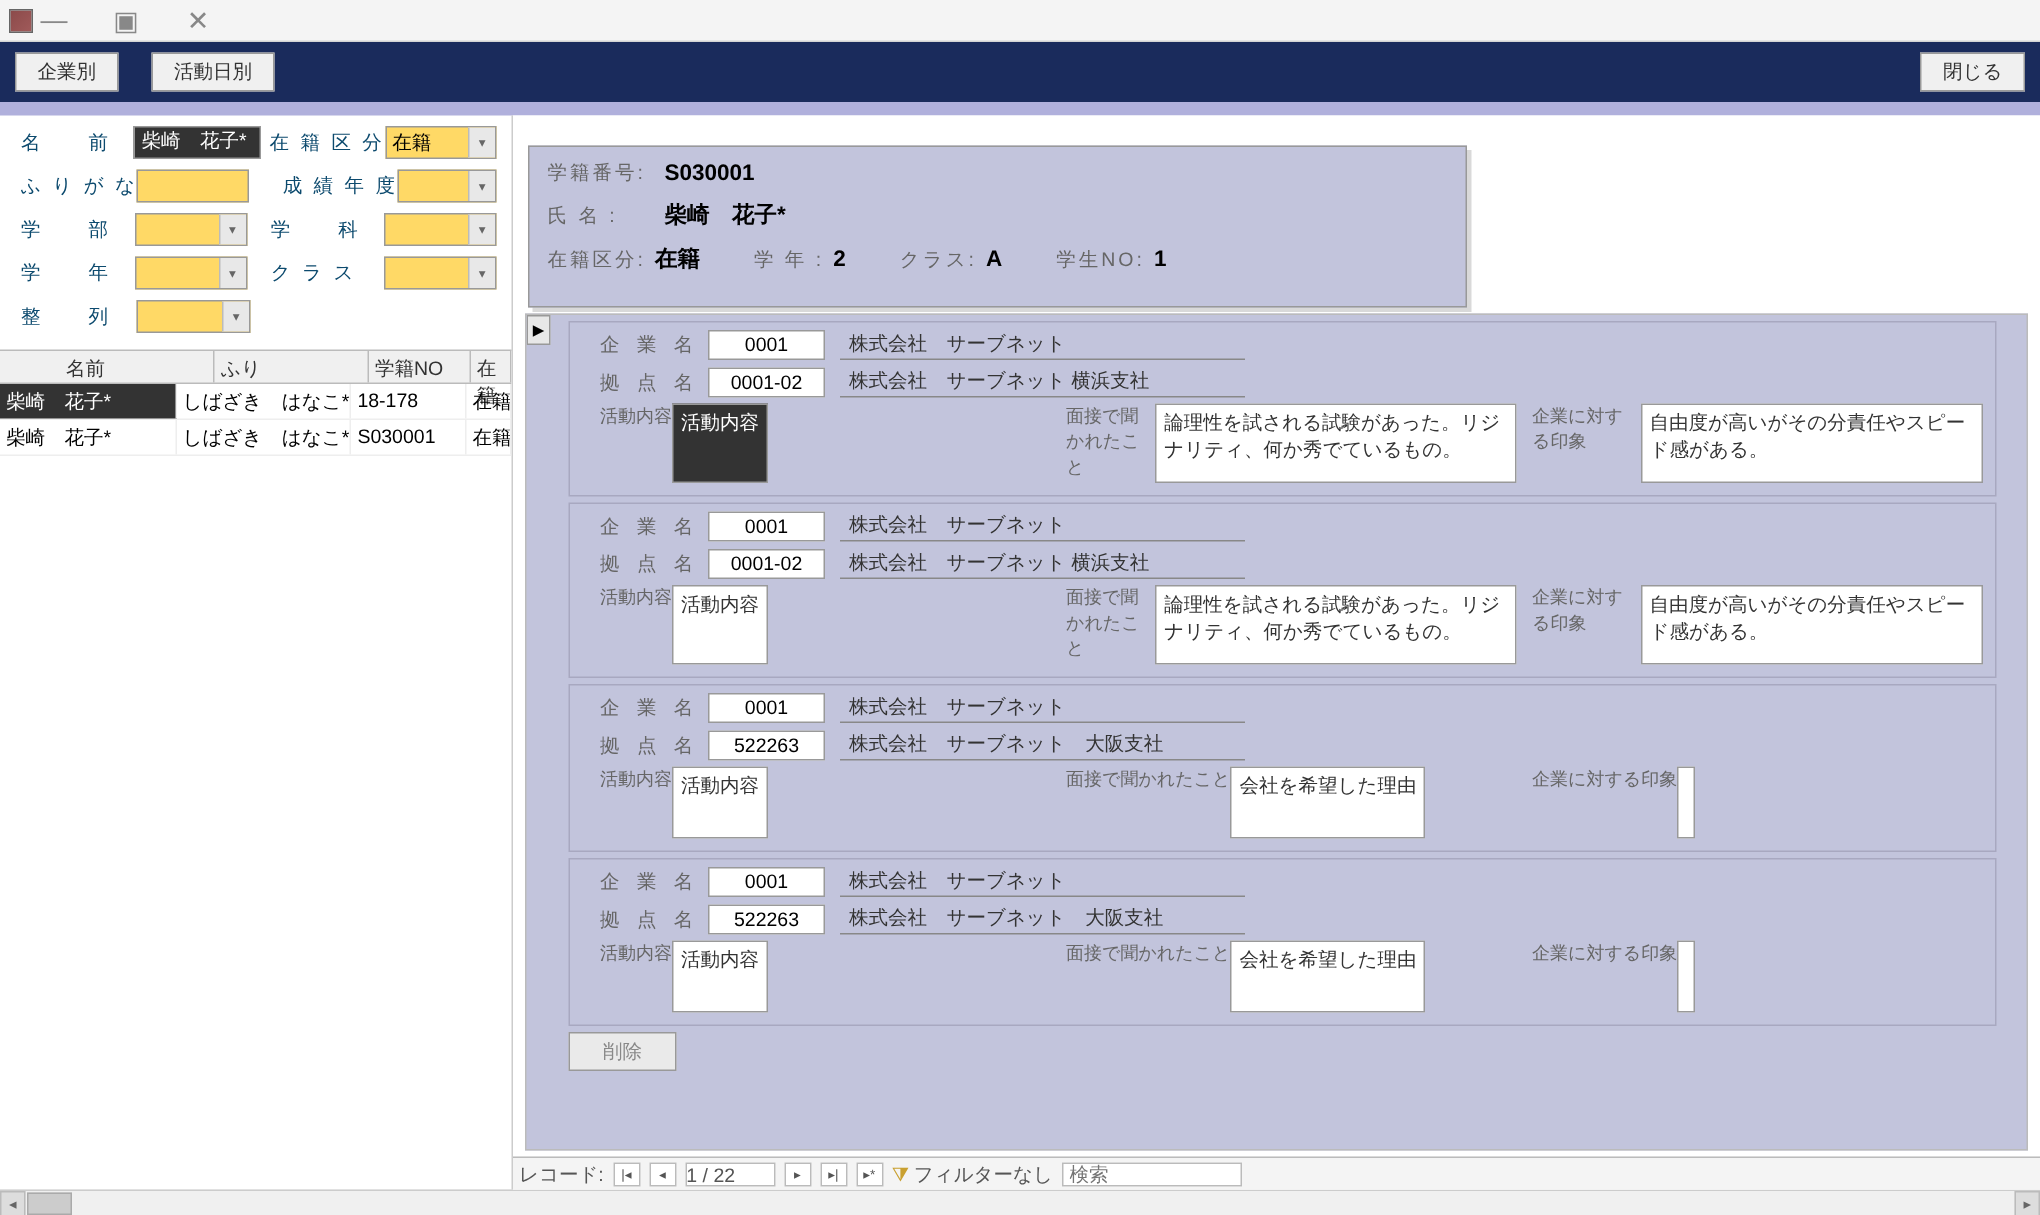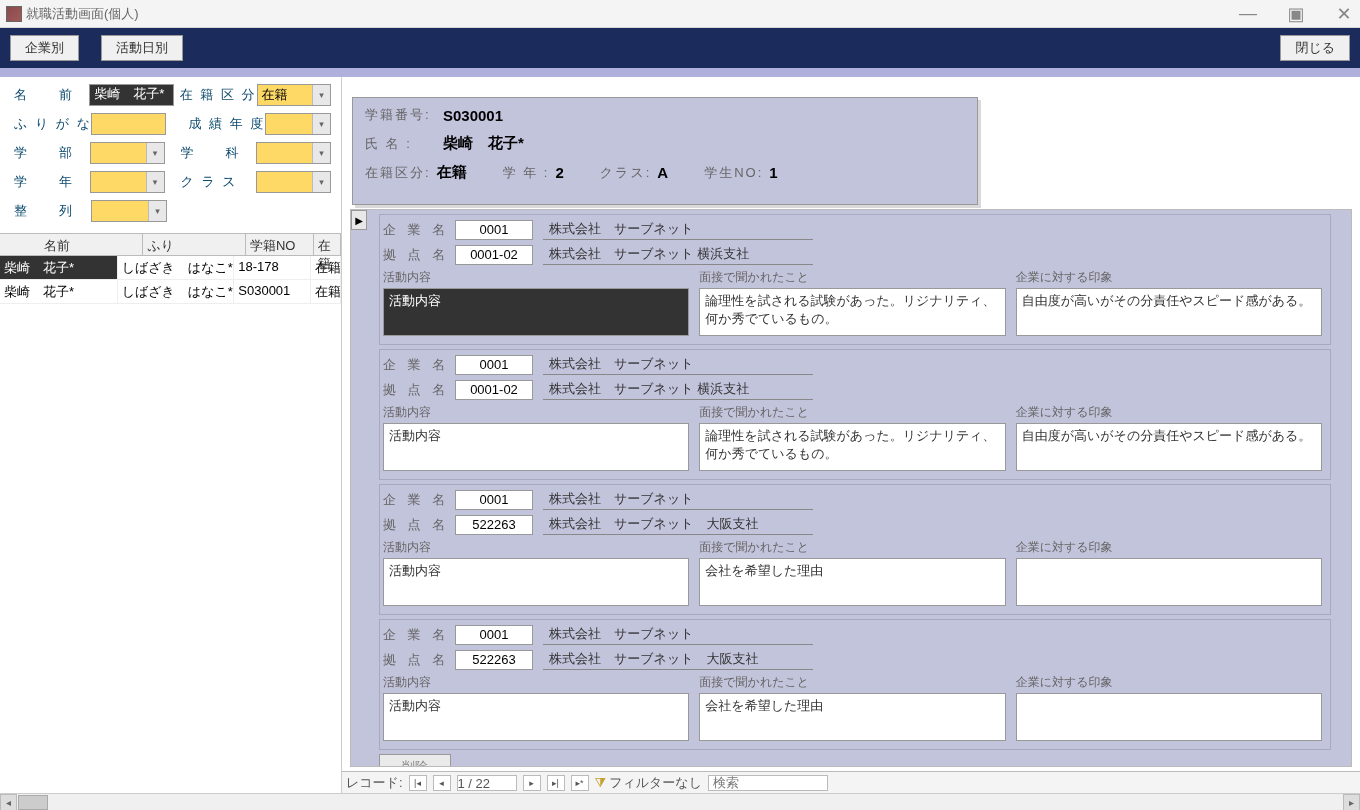--- a/index.html
+++ b/index.html
@@ -65,28 +65,28 @@
 .tabs { display: flex; margin-left: 8px; margin-top: 2px; }
 .tab { padding: 4px 14px; border: 1px solid #bbb; border-bottom: none; background: #eee; color: #333; cursor: pointer; }
 .tab.active { background: #fff; }
 
 
 .subform { flex: 1; margin: 0 8px 4px 8px; border: 1px solid #bbb; background: #c2c4dc; position: relative; overflow: hidden; }
 .subform-inner { position: absolute; inset: 0; overflow-y: scroll; }
 .record-sel { position: absolute; left: 0; top: 0; width: 16px; height: 20px; background: #e8e8e8; border: 1px solid #999; display: flex; align-items: center; justify-content: center; font-size: 10px; color: #000; z-index: 2; }
 
 
-.card { margin: 4px 20px 4px 28px; background: #c2c4dc; border: 1px solid #a8a8c0; padding: 4px 8px 8px 3px; }
+.card { margin: 4px 20px 4px 28px; background: #c2c4dc; border: 1px solid #a8a8c0; padding: 4px 8px 8px 20px; }
 .card-row { display: flex; align-items: center; margin-bottom: 4px; }
 .card-label { color: #666; width: 72px; letter-spacing: 4px; }
 .card-code { border: 1px solid #999; background: #fff; width: 78px; height: 20px; display: flex; align-items: center; justify-content: center; }
 .card-name { margin-left: 10px; border-bottom: 1px solid #888; padding: 1px 6px; min-width: 270px; color: #333; }
 
 .three-cols { display: flex; gap: 10px; margin-top: 2px; }
-.col3 { flex: 1; display: flex; flex-direction: column; }
+.col3 { flex: 1; display: flex; }
 .col3-head { color: #666; font-size: 12px; margin-bottom: 2px; }
 .col3-box { border: 1px solid #999; background: #fff; min-height: 48px; padding: 3px 5px; color: #333; line-height: 1.4; }
 .col3-box.hl { background: #333; color: #fff; }
 
 .delete-area { margin: 4px 0 4px 28px; }
 .delete-btn { border: 1px solid #999; background: #eaeaea; padding: 3px 22px; color: #888; }
 
 
 .recnav { height: 22px; border-top: 1px solid #bbb; background: #f4f4f4; display: flex; align-items: center; padding: 0 4px; gap: 6px; font-size: 12px; color: #555; }
 .recnav .nav-btn { width: 18px; height: 16px; border: 1px solid #bbb; background: #fff; display: flex; align-items: center; justify-content: center; font-size: 9px; cursor: pointer; }
@@ -103,21 +103,20 @@
 .subform-inner::-webkit-scrollbar { width: 17px; }
 .subform-inner::-webkit-scrollbar-track { background: #eee; }
 .subform-inner::-webkit-scrollbar-thumb { background: #ccc; border: 1px solid #aaa; }
 .subform-inner::-webkit-scrollbar-button { background: #ddd; height: 17px; border: 1px solid #bbb; }
 </style>
 </head>
 <body>
 
 <div class="titlebar">
   <span class="titlebar-icon"></span>
-  <span class="titlebar-title">就職活動画面(個人)</span>
   <div class="titlebar-controls">
     <div class="titlebar-btn">—</div>
     <div class="titlebar-btn">▣</div>
     <div class="titlebar-btn">✕</div>
   </div>
 </div>
 
 <div class="toolbar">
   <div class="toolbar-left">
     <button>企業別</button>

